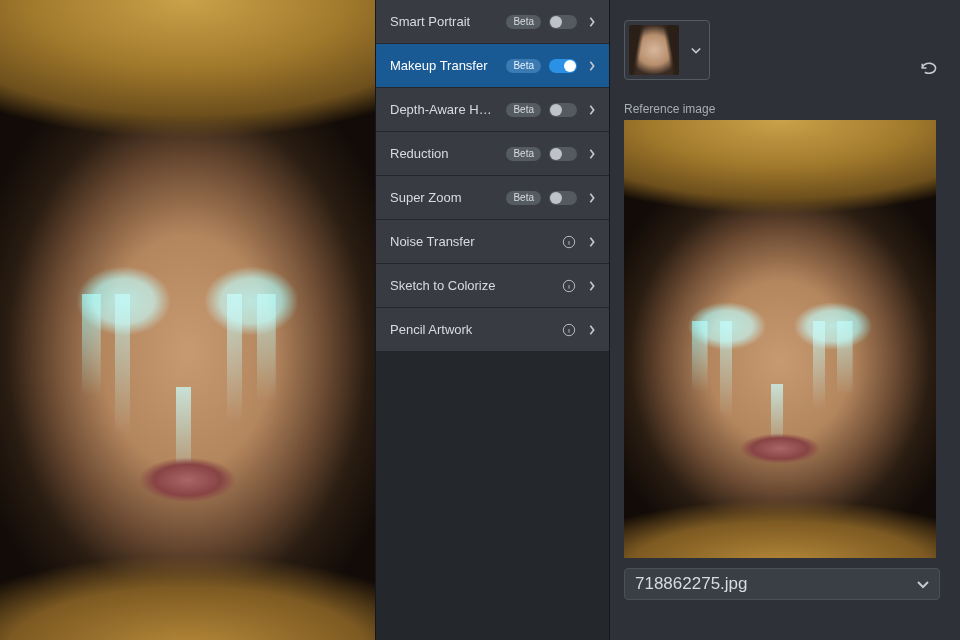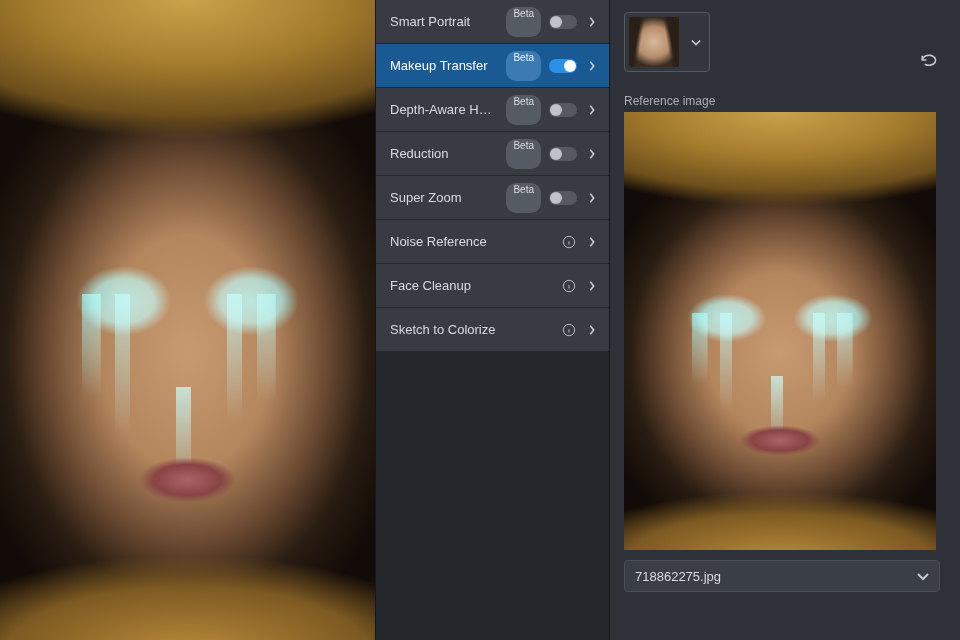--- a/index.html
+++ b/index.html
@@ -111,21 +111,21 @@
     white-space:nowrap;
     overflow:hidden;
     text-overflow:ellipsis;
     font-size:13px;
   }
   .beta{
     flex:0 0 auto;
     background:var(--badge-bg);
     color:#d8dbe0;
     font-size:10px;
-    padding:2px 7px 18px 7px;
+    padding:2px 7px 2px 7px;
     border-radius:10px;
     line-height:1;
   }
   .filter-row.active .beta{ background:#3b7ab3; color:#eaf3fb; }
   .info{
     flex:0 0 auto;
     width:16px; height:16px;
     display:flex;align-items:center;justify-content:center;
   }
   .info svg{ width:14px; height:14px; stroke:#c5c8cd; fill:none; }
@@ -147,21 +147,21 @@
   .chev{
     flex:0 0 auto;
     width:14px; display:flex; align-items:center; justify-content:center;
   }
   .chev svg{ width:8px; height:10px; stroke:#c5c8cd; fill:none; stroke-width:2; }
   .filter-list .filler{ flex:1 1 auto; background:var(--panel-dark); }
 
   
   .side{
     background:var(--panel);
-    padding:12px 20px 12px 14px;
+    padding:20px 20px 12px 14px;
     display:flex; flex-direction:column;
     box-sizing:border-box;
   }
   .side-top{
     display:flex; align-items:flex-start; justify-content:space-between;
     height:64px;
   }
   .face-picker{
     display:flex; align-items:center; gap:8px;
     border:1px solid var(--thumb-border);
@@ -209,21 +209,21 @@
   .file-select{
     margin-top:10px;
     height:30px;
     background:var(--field-bg);
     border:1px solid #4b5057;
     border-radius:4px;
     display:flex; align-items:center;
     padding:0 10px;
     justify-content:space-between;
     color:#d8dbe0;
-    font-size:13px;
+    font-size:17px;
   }
   .file-select svg{ width:12px; height:8px; stroke:#c5c8cd; fill:none; stroke-width:2;}
 </style>
 </head>
 <body>
 
 <div class="app">
 
   <div class="canvas">
     <div class="portrait">
@@ -291,51 +291,51 @@
         <span class="toggle">
           <span class="knob"></span>
         </span>
         <span class="chev">
           <svg viewBox="0 0 8 12">
             <polyline points="2,1 6,6 2,11"></polyline>
           </svg>
         </span>
       </div>
       <div class="filter-row">
-        <span class="filter-label">Noise Reference</span>
+        <span class="filter-label">Noise Transfer</span>
         <span class="info">
           <svg viewBox="0 0 16 16">
             <circle cx="8" cy="8" r="6.5"></circle>
             <line x1="8" y1="7" x2="8" y2="11"></line>
             <line x1="8" y1="4.5" x2="8" y2="4.5"></line>
           </svg>
         </span>
         <span class="chev">
           <svg viewBox="0 0 8 12">
             <polyline points="2,1 6,6 2,11"></polyline>
           </svg>
         </span>
       </div>
       <div class="filter-row">
-        <span class="filter-label">Face Cleanup</span>
+        <span class="filter-label">Sketch to Colorize</span>
         <span class="info">
           <svg viewBox="0 0 16 16">
             <circle cx="8" cy="8" r="6.5"></circle>
             <line x1="8" y1="7" x2="8" y2="11"></line>
             <line x1="8" y1="4.5" x2="8" y2="4.5"></line>
           </svg>
         </span>
         <span class="chev">
           <svg viewBox="0 0 8 12">
             <polyline points="2,1 6,6 2,11"></polyline>
           </svg>
         </span>
       </div>
       <div class="filter-row">
-        <span class="filter-label">Sketch to Colorize</span>
+        <span class="filter-label">Pencil Artwork</span>
         <span class="info">
           <svg viewBox="0 0 16 16">
             <circle cx="8" cy="8" r="6.5"></circle>
             <line x1="8" y1="7" x2="8" y2="11"></line>
             <line x1="8" y1="4.5" x2="8" y2="4.5"></line>
           </svg>
         </span>
         <span class="chev">
           <svg viewBox="0 0 8 12">
             <polyline points="2,1 6,6 2,11"></polyline>

